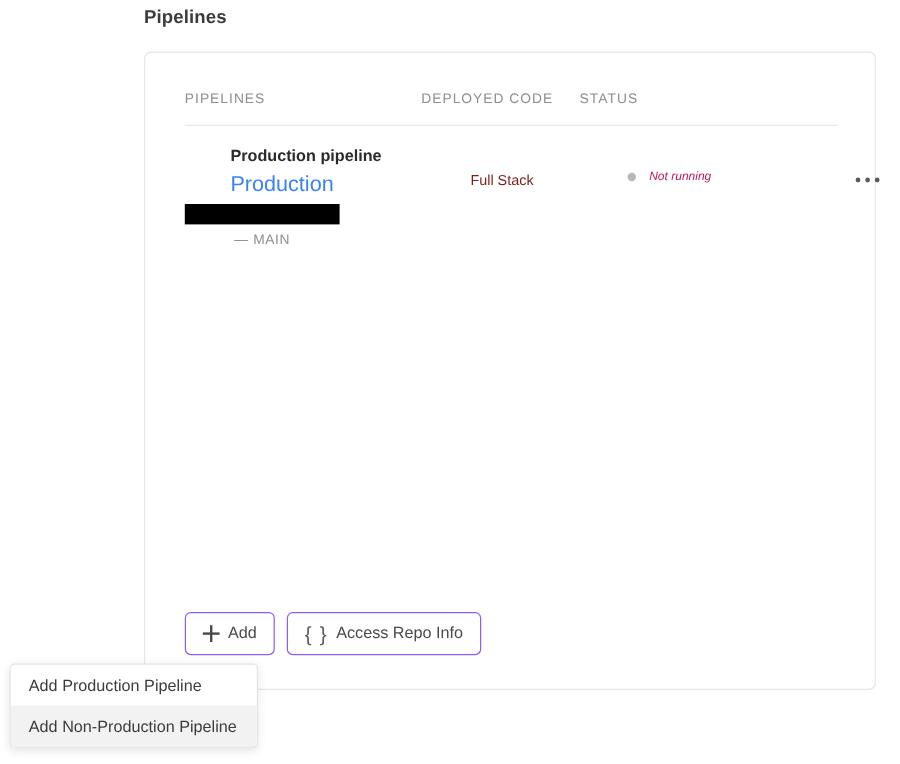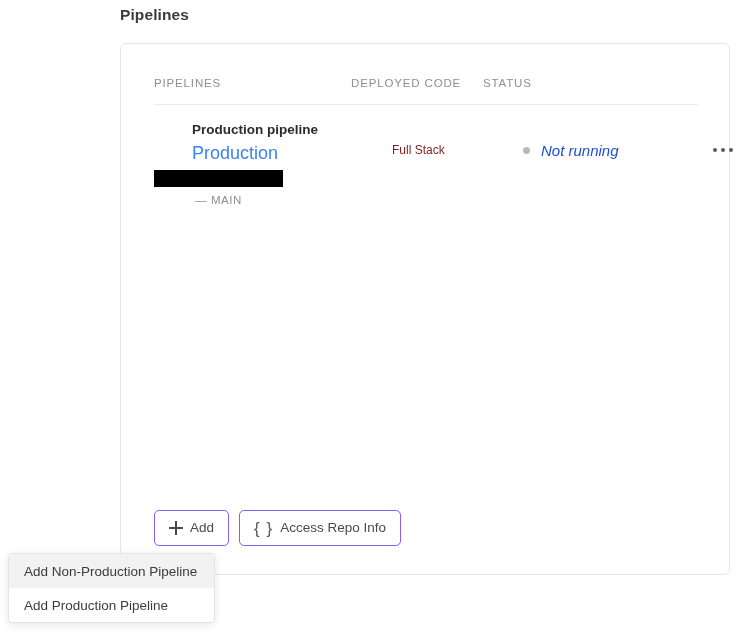--- a/index.html
+++ b/index.html
@@ -105,23 +105,23 @@
     gap: 11px;
   }
   .status-dot {
     width: 7px;
     height: 7px;
     border-radius: 50%;
     background: #b8b8b8;
     flex: 0 0 auto;
   }
   .status-text {
-    font-size: 15px;
+    font-size: 10px;
     font-style: italic;
-    color: #1d4ed8;
+    color: #be185d;
     white-space: nowrap;
   }
   .kebab {
     position: absolute;
     left: 514px;
     top: 18px;
     width: 34px;
     height: 20px;
     display: flex;
     align-items: center;
@@ -281,15 +281,15 @@
     <button class="btn">
       <span class="ico ico-braces">{&nbsp;}</span>
       <span class="lbl">Access Repo Info</span>
     </button>
 
 
   </div>
 </div>
 
 <div class="menu">
+  <div class="menu-item">Add Production Pipeline</div>
   <div class="menu-item hovered">Add Non-Production Pipeline</div>
-  <div class="menu-item">Add Production Pipeline</div>
 </div>
 
 </body></html>

